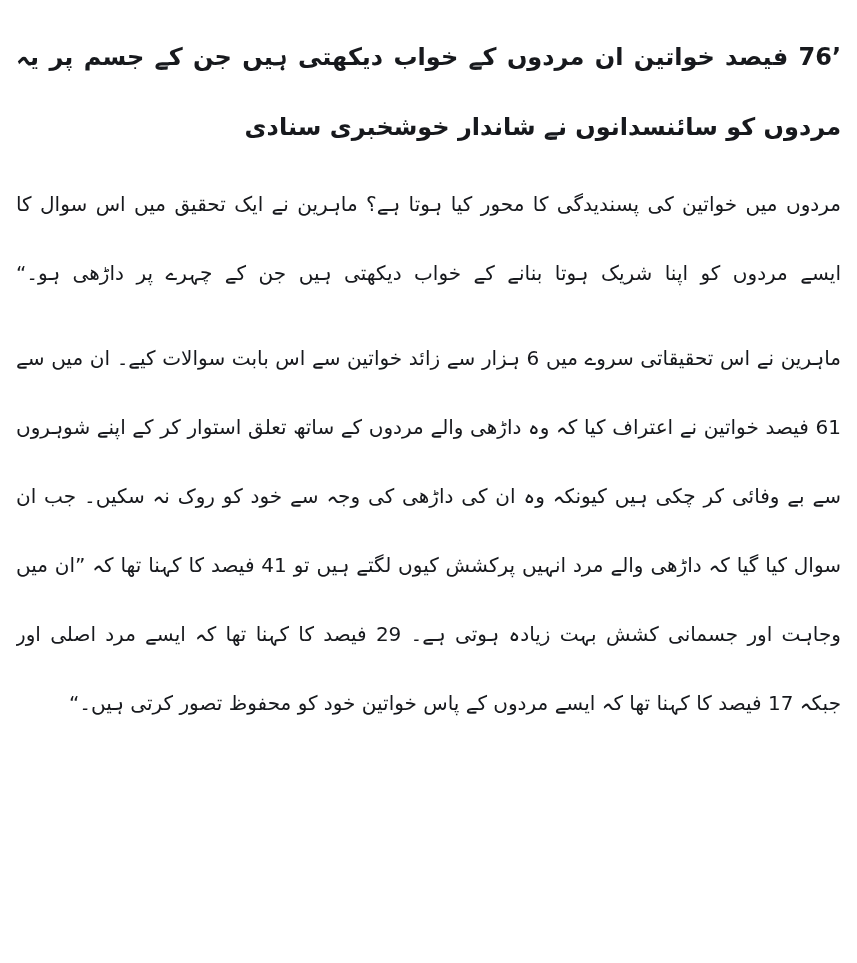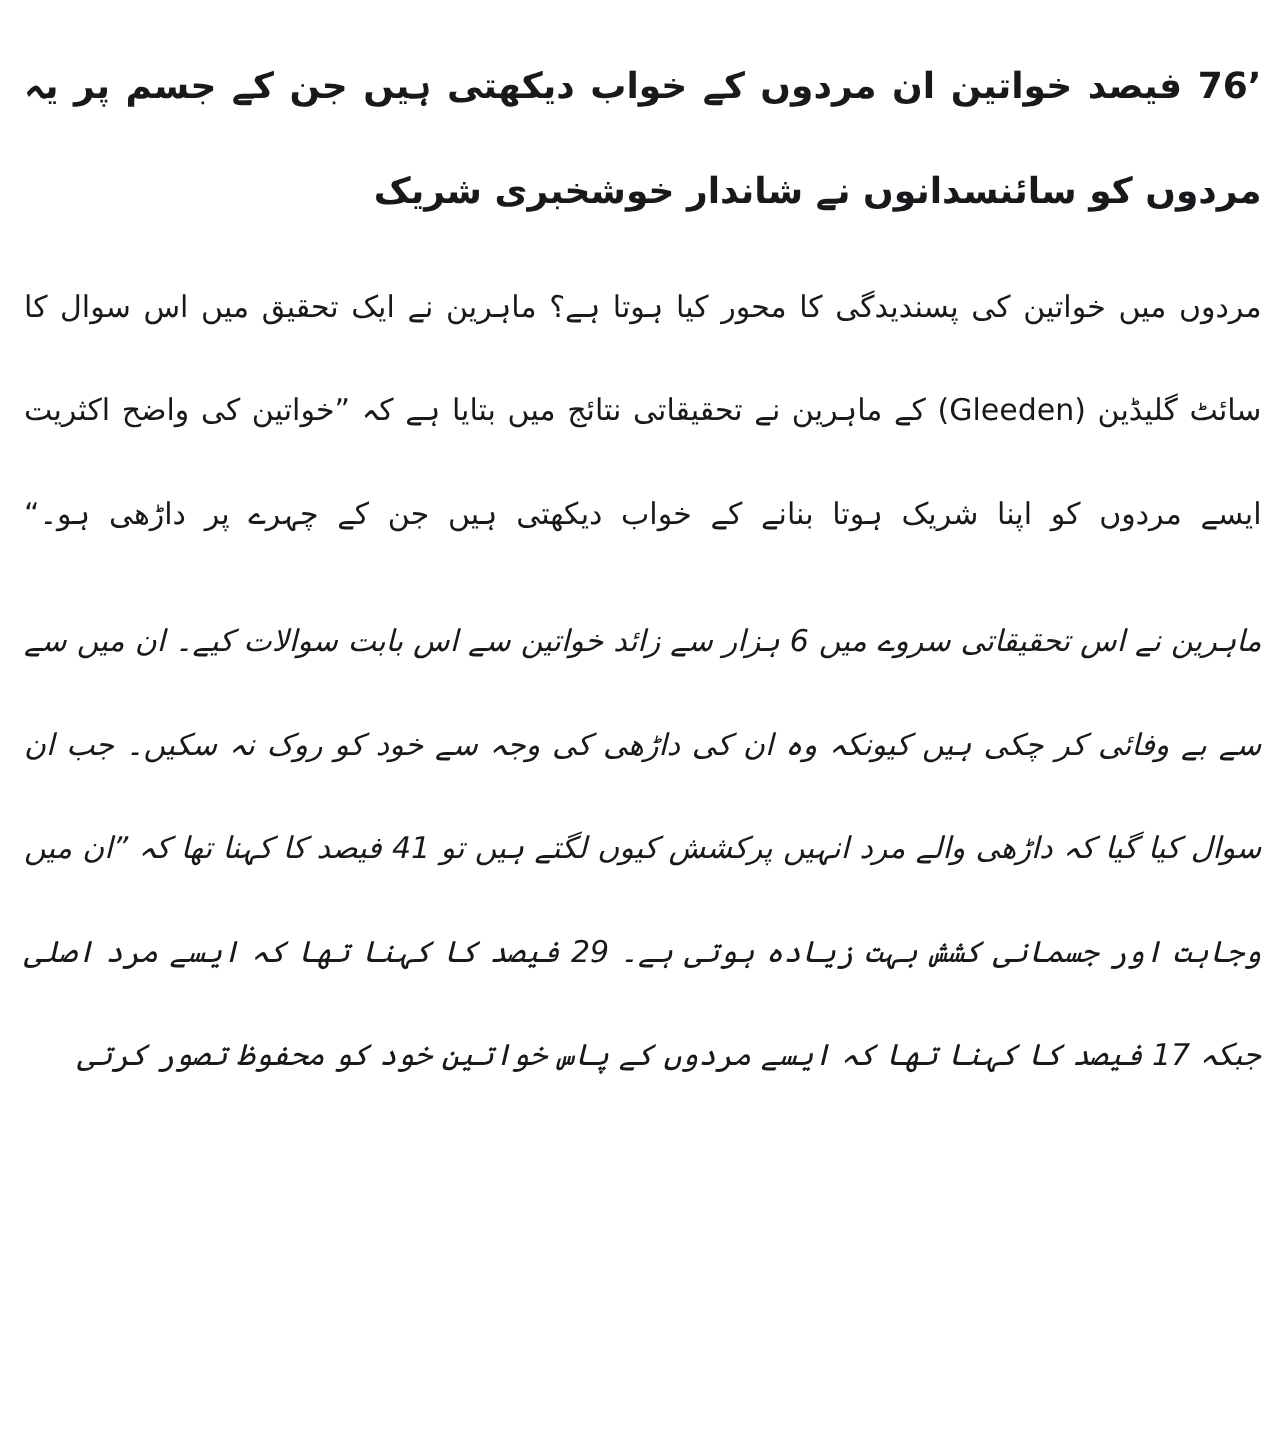--- a/index.html
+++ b/index.html
@@ -48,42 +48,42 @@
     height: 69px;
     overflow: hidden;
     text-align: justify;
     text-align-last: justify;
   }
   .para .pline.endline {
     text-align: right;
     text-align-last: right;
   }
   .para-1 { margin-top: 8px; }
-  .para-2 { margin-top: 16px; font-style: italic; }
+  .para-2 { margin-top: 16px; }
 </style>
 </head>
 <body>
 
 <div class="page">
 
   <div class="headline">
     <div class="hline fill">’76 فیصد خواتین ان مردوں کے خواب دیکھتی ہیں جن کے جسم پر یہ چیز ہو‘ مسلمان</div>
-    <div class="hline start">مردوں کو سائنسدانوں نے شاندار خوشخبری شریک</div>
+    <div class="hline start">مردوں کو سائنسدانوں نے شاندار خوشخبری سنادی</div>
   </div>
 
   <div class="body-text">
 
     <div class="para para-1">
       <div class="pline">مردوں میں خواتین کی پسندیدگی کا محور کیا ہوتا ہے؟ ماہرین نے ایک تحقیق میں اس سوال کا ایسا جواب</div>
-      <div class="pline">سائٹ گلیڈین (Gleeden) کے ماہرین نے تحقیقاتی نتائج میں بتایا ہے کہ ”خواتین کی واضح اکثریت</div>
       <div class="pline">ایسے مردوں کو اپنا شریک ہوتا بنانے کے خواب دیکھتی ہیں جن کے چہرے پر داڑھی ہو۔“</div>
     </div>
 
     <div class="para para-2">
       <div class="pline">ماہرین نے اس تحقیقاتی سروے میں 6 ہزار سے زائد خواتین سے اس بابت سوالات کیے۔ ان میں سے</div>
+      <div class="pline">61 فیصد خواتین نے اعتراف کیا کہ وہ داڑھی والے مردوں کے ساتھ تعلق استوار کر کے اپنے شوہروں</div>
       <div class="pline">سے بے وفائی کر چکی ہیں کیونکہ وہ ان کی داڑھی کی وجہ سے خود کو روک نہ سکیں۔ جب ان خواتین سے</div>
       <div class="pline">سوال کیا گیا کہ داڑھی والے مرد انہیں پرکشش کیوں لگتے ہیں تو 41 فیصد کا کہنا تھا کہ ”ان میں مردانہ</div>
       <div class="pline">وجاہت اور جسمانی کشش بہت زیادہ ہوتی ہے۔ 29 فیصد کا کہنا تھا کہ ایسے مرد اصلی اور پرکشش لگتے ہیں</div>
       <div class="pline endline">جبکہ 17 فیصد کا کہنا تھا کہ ایسے مردوں کے پاس خواتین خود کو محفوظ تصور کرتی ہیں۔“</div>
     </div>
 
   </div>
 
 </div>
 

